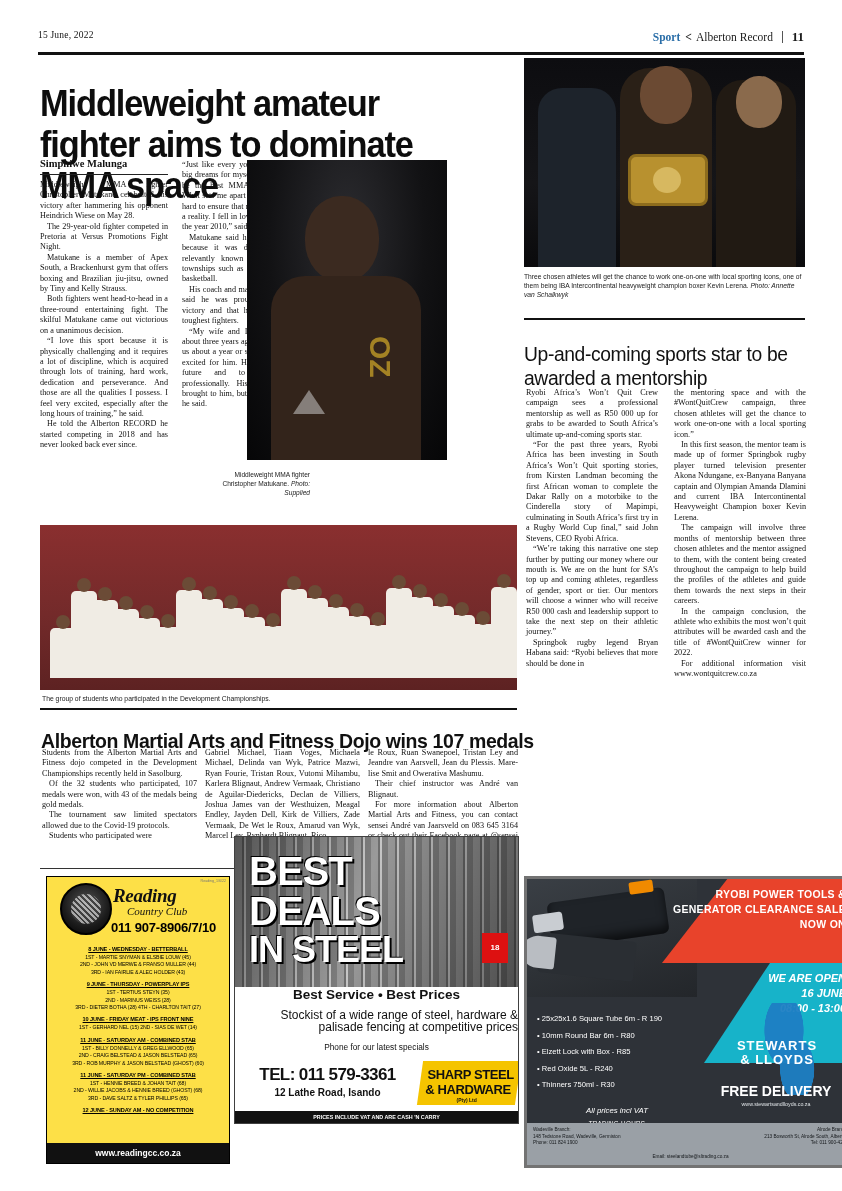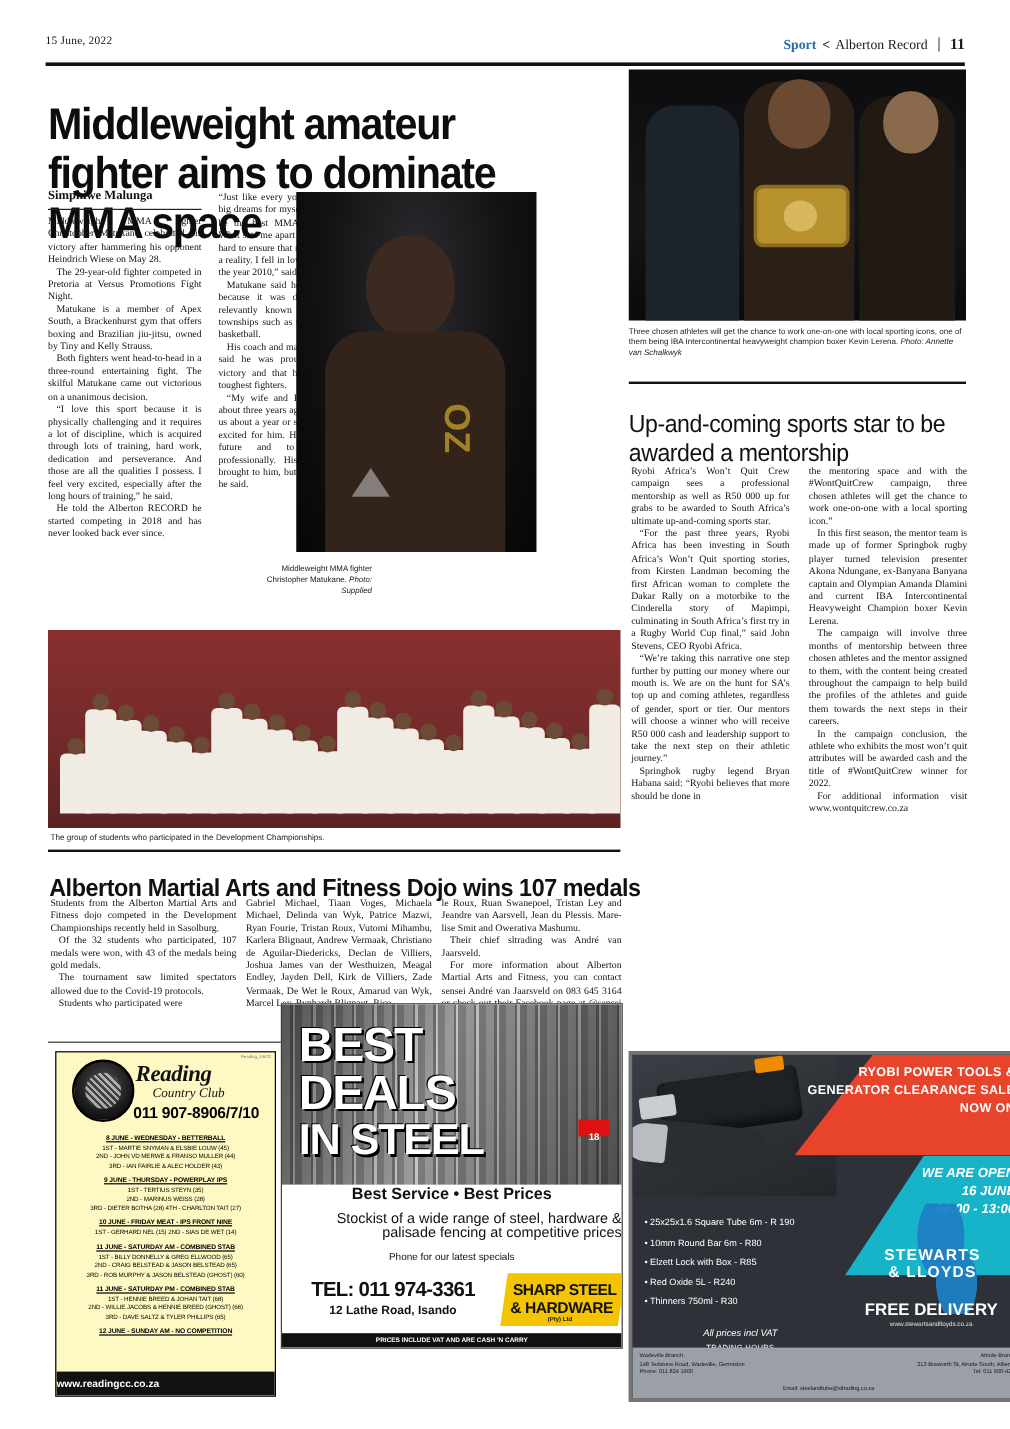--- a/index.html
+++ b/index.html
@@ -65,55 +65,55 @@
   .c5{left:42px;top:748px;width:155px;}
   .c6{left:205px;top:748px;width:155px;}
   .c7{left:368px;top:748px;width:150px;}
 
   .rule-bottom{position:absolute;left:40px;top:868px;width:477px;height:1.2px;background:#333;}
 
   
   .ad{position:absolute;overflow:hidden;}
 
   
-  .ad-reading{left:46px;top:876px;width:182px;height:286px;background:#fef9c3;border:1px solid #000;}
+  .ad-reading{left:46px;top:876px;width:182px;height:286px;background:#fde047;border:1px solid #000;}
   .rc-top{position:relative;height:62px;}
   .rc-tinytext{position:absolute;right:3px;top:2px;font-family:"Liberation Sans",sans-serif;font-size:3.6px;color:#777;}
   .rc-crest{position:absolute;left:13px;top:6px;width:48px;height:48px;border-radius:50%;
     background:radial-gradient(circle at 50% 40%,#555 0%,#1b1b1b 60%,#000 100%);border:2px solid #000;}
   .rc-crest:after{content:"";position:absolute;left:9px;top:9px;right:9px;bottom:9px;border-radius:50%;
     background:repeating-linear-gradient(45deg,#ddd 0 2px,#444 2px 4px);opacity:.7;}
   .rc-name{position:absolute;left:66px;top:8px;font-family:"Liberation Serif",serif;font-style:italic;font-weight:bold;
     font-size:19px;color:#111;letter-spacing:-.3px;}
   .rc-sub{position:absolute;left:80px;top:28px;font-family:"Liberation Serif",serif;font-style:italic;
     font-size:11px;color:#111;}
   .rc-phone{position:absolute;left:64px;top:43px;font-family:"Liberation Sans",sans-serif;font-weight:bold;
     font-size:13px;color:#000;letter-spacing:-.2px;}
   .rc-body{padding:2px 4px 0;}
   .rc-h{font-family:"Liberation Sans",sans-serif;font-weight:bold;font-size:5.6px;text-align:center;
     text-decoration:underline;margin:5px 0 2px;letter-spacing:-.1px;}
   .rc-l{font-family:"Liberation Sans",sans-serif;font-size:5.2px;text-align:center;line-height:7.4px;letter-spacing:-.1px;}
   .rc-foot{position:absolute;left:0;bottom:0;width:100%;height:20px;background:#111;}
-  .rc-foot span{display:block;line-height:20px;color:#fff;
+  .rc-foot span{display:block;text-align:center;line-height:20px;color:#fff;
     font-family:"Liberation Sans",sans-serif;font-weight:bold;font-size:8.5px;}
 
   
   .ad-steel{left:234px;top:836px;width:283px;height:286px;background:#fff;border:1px solid #404040;}
   .steel-img{position:absolute;left:0;top:0;width:100%;height:150px;
     background:
       repeating-linear-gradient(90deg,#9a9a9a 0 7px,#6e6e6e 7px 9px,#c7c7c7 9px 11px,#7d7d7d 11px 17px),
       #888;}
   .steel-img:after{content:"";position:absolute;left:0;top:0;width:100%;height:100%;
     background:linear-gradient(105deg,rgba(0,0,0,.45) 0%,rgba(0,0,0,0) 45%,rgba(0,0,0,.5) 100%);}
   .steel-word{position:absolute;font-family:"Liberation Sans",sans-serif;font-weight:bold;color:#fff;
     text-shadow:2px 2px 0 #000,-1px -1px 0 #000;letter-spacing:-1px;z-index:3;}
   .sw1{left:14px;top:12px;font-size:40px;}
   .sw2{left:14px;top:52px;font-size:40px;}
   .sw3{left:14px;top:92px;font-size:36px;}
-  .steel-badge{position:absolute;right:10px;top:96px;width:26px;height:14px;background:#d11;z-index:4;
+  .steel-badge{position:absolute;right:10px;top:96px;width:26px;height:30px;background:#d11;z-index:4;
     font-family:"Liberation Sans",sans-serif;color:#fff;font-weight:bold;font-size:8px;text-align:center;line-height:30px;}
   .steel-b1{position:absolute;left:0;top:150px;width:100%;text-align:center;
     font-family:"Liberation Sans",sans-serif;font-weight:bold;font-size:13.5px;color:#111;}
   .steel-b2{position:absolute;left:0;top:172px;width:100%;text-align:right;
     font-family:"Liberation Sans",sans-serif;font-size:12px;line-height:12px;color:#111;}
   .steel-b3{position:absolute;left:0;top:205px;width:100%;text-align:center;
     font-family:"Liberation Sans",sans-serif;font-size:8.3px;color:#111;}
   .steel-tel{position:absolute;left:0;top:228px;width:185px;text-align:center;
     font-family:"Liberation Sans",sans-serif;font-weight:bold;font-size:17px;color:#111;letter-spacing:-.6px;}
   .steel-addr{position:absolute;left:0;top:250px;width:185px;text-align:center;
@@ -304,21 +304,21 @@
       <p class="first">Students from the Alberton Martial Arts and Fitness dojo competed in the Development Championships recently held in Sasolburg.</p>
       <p>Of the 32 students who participated, 107 medals were won, with 43 of the medals being gold medals.</p>
       <p>The tournament saw limited spectators allowed due to the Covid-19 protocols.</p>
       <p>Students who participated were</p>
     </div>
   <div class="col c6" id="dojoc2">
       <p class="first">Gabriel Michael, Tiaan Voges, Michaela Michael, Delinda van Wyk, Patrice Mazwi, Ryan Fourie, Tristan Roux, Vutomi Mihambu, Karlera Blignaut, Andrew Vermaak, Christiano de Aguilar-Diedericks, Declan de Villiers, Joshua James van der Westhuizen, Meagal Endley, Jayden Dell, Kirk de Villiers, Zade Vermaak, De Wet le Roux, Amarud van Wyk, Marcel Ley, Rynhardt Blignaut, Rico</p>
     </div>
   <div class="col c7" id="dojoc3">
       <p class="first">le Roux, Ruan Swanepoel, Tristan Ley and Jeandre van Aarsvell, Jean du Plessis. Mare-lise Smit and Owerativa Mashumu.</p>
-      <p>Their chief sltrading was André van Jaarsveld.</p>
+      <p>Their chief instructor was André van Blignaut.</p>
       <p>For more information about Alberton Martial Arts and Fitness, you can contact sensei André van Jaarsveld on 083 645 3164 or check out their Facebook page at @sensei alberton.</p>
     </div>
   <div class="rule-bottom"></div>
 
   <div class="ad ad-reading">
     <div class="rc-top">
       <div class="rc-tinytext">Reading_1/6/22</div>
       <div class="rc-crest"></div>
       <div class="rc-name">Reading</div>
       <div class="rc-sub">Country Club</div>
@@ -352,21 +352,21 @@
 
   <div class="ad ad-steel">
     <div class="steel-img"></div>
     <div class="steel-word sw1">BEST</div>
     <div class="steel-word sw2">DEALS</div>
     <div class="steel-word sw3">IN STEEL</div>
     <div class="steel-badge">18</div>
     <div class="steel-b1">Best Service • Best Prices</div>
     <div class="steel-b2">Stockist of a wide range of steel, hardware &amp; palisade fencing at competitive prices</div>
     <div class="steel-b3">Phone for our latest specials</div>
-    <div class="steel-tel">TEL: 011 974-3361</div>
+    <div class="steel-tel">TEL: 011 579-3361</div>
     <div class="steel-addr">12 Lathe Road, Isando</div>
     <div class="sharp">
       <span class="s1">SHARP STEEL</span>
       <span class="s2">&amp; HARDWARE</span>
       <span class="s3">(Pty) Ltd</span>
     </div>
     <div class="steel-foot">
       <span>PRICES INCLUDE VAT AND ARE CASH 'N CARRY</span>
     </div>
   </div>

